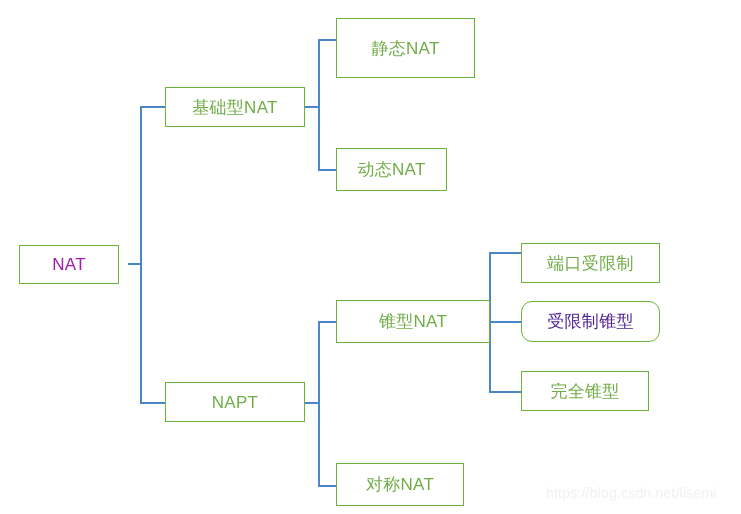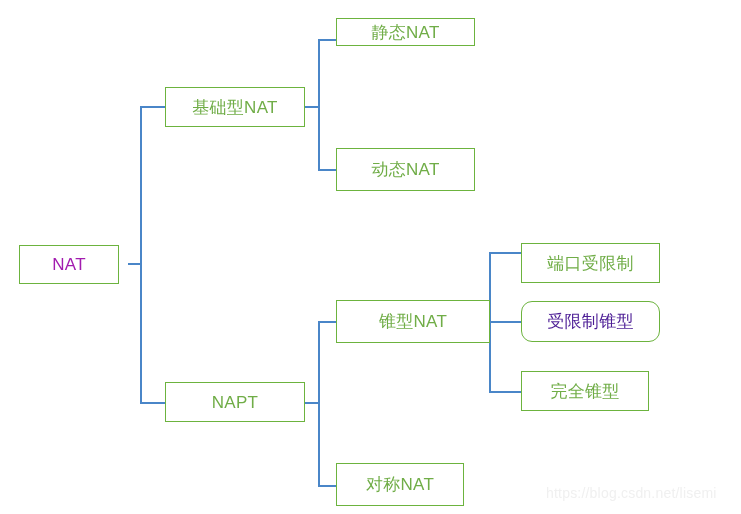--- a/index.html
+++ b/index.html
@@ -76,24 +76,24 @@
   <div id="nodes-layer">
       <div class="node" style="left: 19px; top: 245px; width: 100px; height: 39px; border-color: rgb(108, 179, 62); color: #a21caf; background: rgb(255, 255, 255);">
         <span class="node-label">NAT</span>
       </div>
       <div class="node" style="left: 165px; top: 87px; width: 140px; height: 40px; border-color: rgb(108, 179, 62); color: rgb(112, 173, 71); background: rgb(255, 255, 255); text-align: center;">
         <span class="node-label">基础型NAT</span>
       </div>
       <div class="node" style="left: 165px; top: 382px; width: 140px; height: 40px; border-color: rgb(108, 179, 62); color: rgb(112, 173, 71); background: rgb(255, 255, 255);">
         <span class="node-label">NAPT</span>
       </div>
-      <div class="node" style="left: 336px; top: 18px; width: 139px; height: 28px; border-color: rgb(108, 179, 62); color: rgb(112, 173, 71); background: rgb(255, 255, 255); justify-content: center;">
+      <div class="node" style="left: 336px; top: 18px; width: 139px; height: 60px; border-color: rgb(108, 179, 62); color: rgb(112, 173, 71); background: rgb(255, 255, 255); justify-content: center;">
         <span class="node-label">静态NAT</span>
       </div>
-      <div class="node" style="left: 336px; top: 148px; width: 139px; height: 43px; border-color: rgb(108, 179, 62); color: rgb(112, 173, 71); background: rgb(255, 255, 255);">
+      <div class="node" style="left: 336px; top: 148px; width: 111px; height: 43px; border-color: rgb(108, 179, 62); color: rgb(112, 173, 71); background: rgb(255, 255, 255);">
         <span class="node-label">动态NAT</span>
       </div>
       <div class="node" style="left: 336px; top: 300px; width: 154px; height: 43px; border-color: rgb(108, 179, 62); color: rgb(112, 173, 71); background: rgb(255, 255, 255);">
         <span class="node-label">锥型NAT</span>
       </div>
       <div class="node" style="left: 336px; top: 463px; width: 128px; height: 43px; border-color: rgb(108, 179, 62); color: rgb(112, 173, 71); background: rgb(255, 255, 255);">
         <span class="node-label">对称NAT</span>
       </div>
       <div class="node" style="left: 521px; top: 233px; width: 139px; height: 40px; border-color: rgb(108, 179, 62); color: rgb(112, 173, 71); background: rgb(255, 255, 255); margin-top: 10px;">
         <span class="node-label">端口受限制</span>

